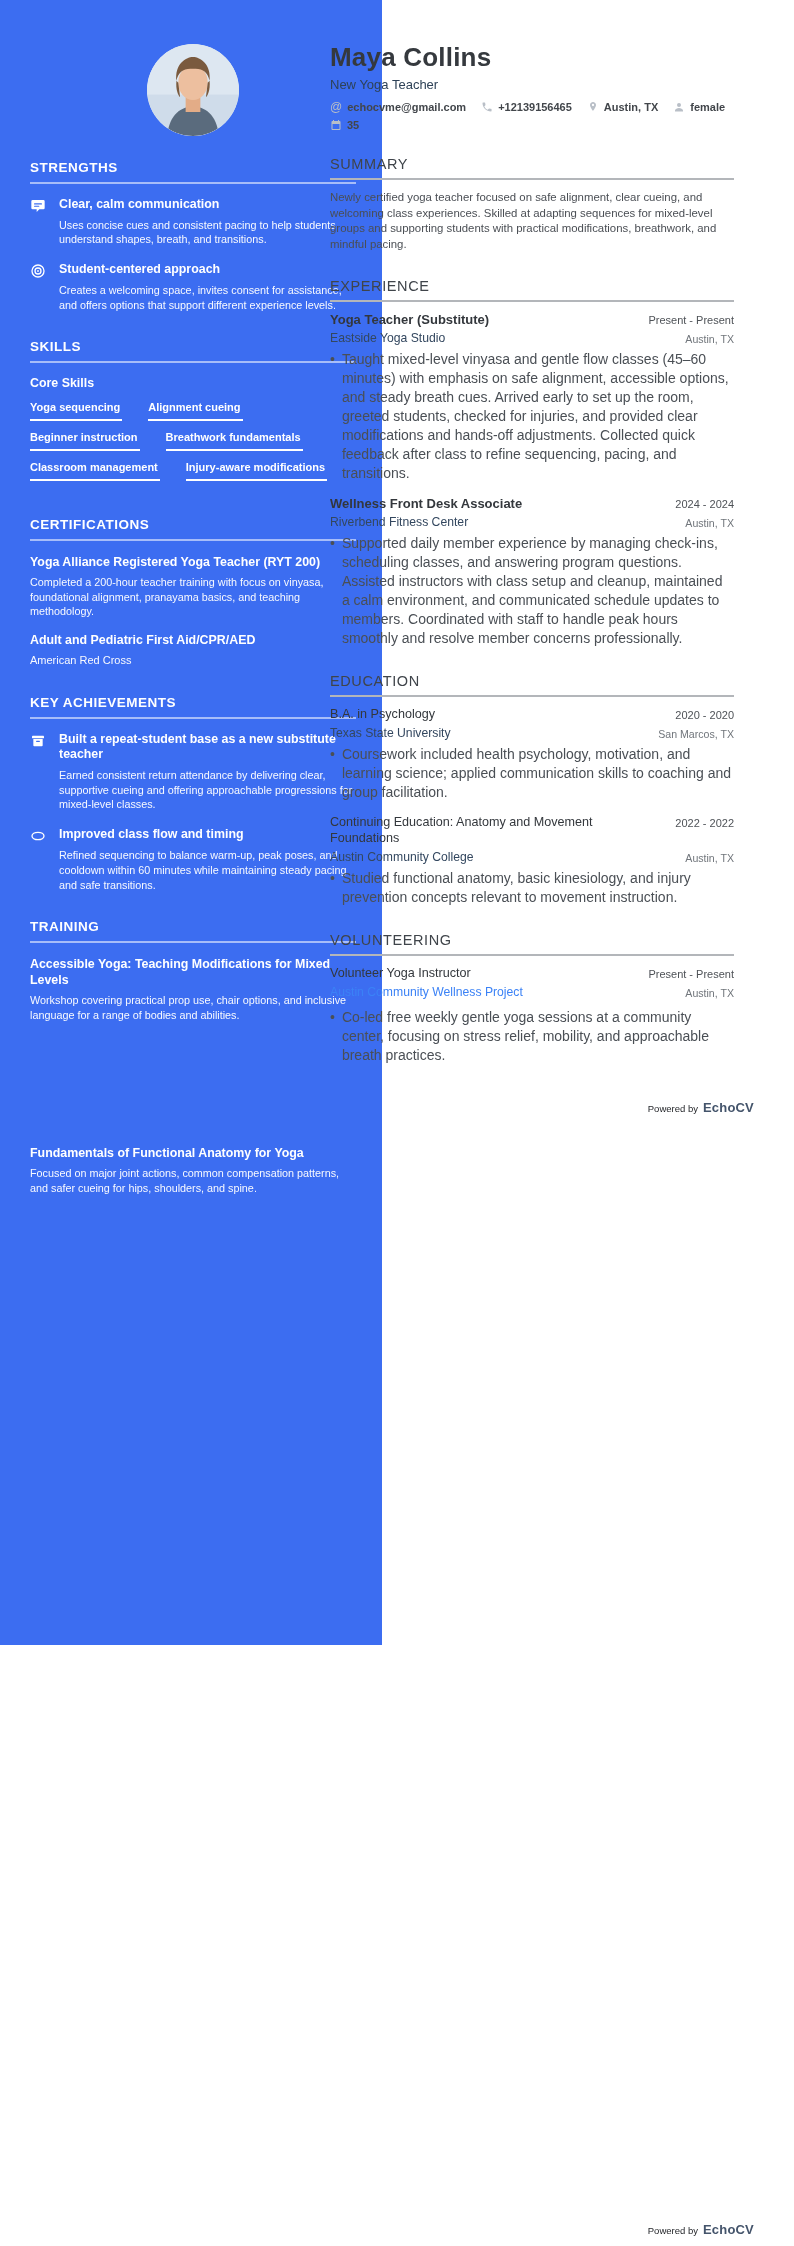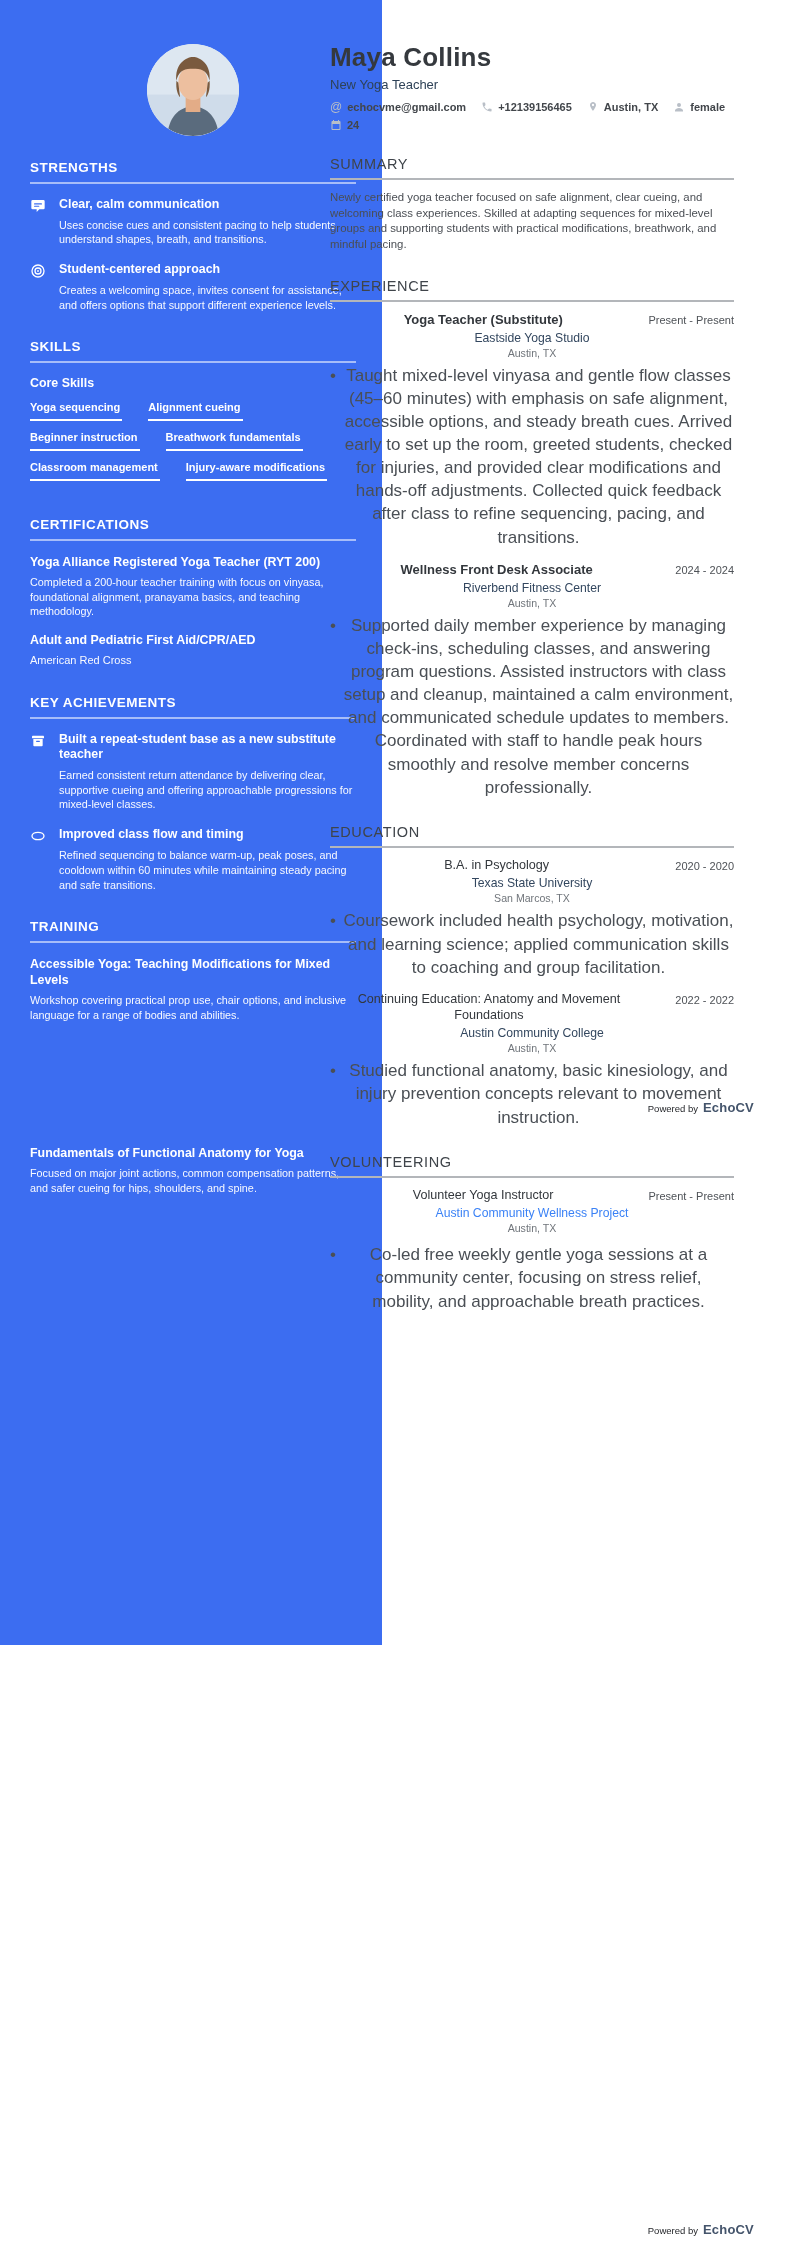--- a/index.html
+++ b/index.html
@@ -39,29 +39,29 @@
   .contact-item { display:flex; align-items:center; gap:5px; font-size:11px; font-weight:bold; color:#42464b; }
   .contact-item .cicn { color:#b9bfc7; display:flex; }
   .contact-item .cicn svg { width:12px; height:12px; fill:#b9bfc7; }
   .contact-item .at { font-size:12px; font-weight:normal; line-height:1; }
 
   .m-section { margin-top:25px; }
   .m-heading { font-size:14.5px; color:#3f444a; letter-spacing:.6px;
                padding-bottom:6px; border-bottom:2px solid #b3b6ba; margin-bottom:10px; }
   .summary-text { font-size:11.4px; line-height:1.37; color:#4a4e54; }
 
-  .entry { margin-bottom:13px;text-align:center; }
+  .entry { margin-bottom:13px; }
   .entry-head { display:flex; justify-content:space-between; align-items:flex-start; }
   .entry-title { font-size:13px; font-weight:bold; color:#33373c; line-height:1.25; flex:1; padding-right:12px; }
   .entry-date { font-size:11px; color:#4e5257; white-space:nowrap; padding-top:2px; }
-  .entry-sub { display:flex; justify-content:space-between; margin-top:3px;flex-direction:column; }
+  .entry-sub { display:flex; justify-content:space-between; margin-top:3px; }
   .entry-org { font-size:12.2px; color:#33475f; }
   .entry-loc { font-size:10.6px; color:#70757b; white-space:nowrap; padding-top:2px; }
   .bullets { margin-top:5px; }
-  .bullet { display:flex; gap:7px; font-size:17px; line-height:1.36; color:#4a4f55; }
+  .bullet { display:flex; gap:7px; font-size:14px; line-height:1.36; color:#4a4f55; }
   .bullet::before { content:"•"; color:#4a4f55; }
 
   .powered { position:absolute; display:flex; align-items:baseline; gap:5px; }
   .powered-1 { top:1100px; right:40px; }
   .powered-2 { top:2222px; right:40px; }
   .powered .pb { font-size:9.5px; color:#24262a; }
   .powered .brand { font-size:13px; font-weight:bold; color:#44546b; letter-spacing:.2px; }
 </style>
 </head>
 <body>
@@ -225,21 +225,21 @@
             </svg>
         </span>
         <span>female</span>
       </span>
       <span class="contact-item">
         <span class="cicn">
           <svg viewBox="0 0 24 24">
               <path d="M19 4h-1V2h-2v2H8V2H6v2H5a2 2 0 0 0-2 2v14a2 2 0 0 0 2 2h14a2 2 0 0 0 2-2V6a2 2 0 0 0-2-2zm0 16H5V10h14z"></path>
             </svg>
         </span>
-        <span>24</span>
+        <span>35</span>
       </span>
     </div>
 
     <section class="m-section">
       <div class="m-heading">SUMMARY</div>
       <p class="summary-text">Newly certified yoga teacher focused on safe alignment, clear cueing, and welcoming class experiences. Skilled at adapting sequences for mixed-level groups and supporting students with practical modifications, breathwork, and mindful pacing.</p>
     </section>
 
     <section class="m-section">
       <div class="m-heading">EXPERIENCE</div>

